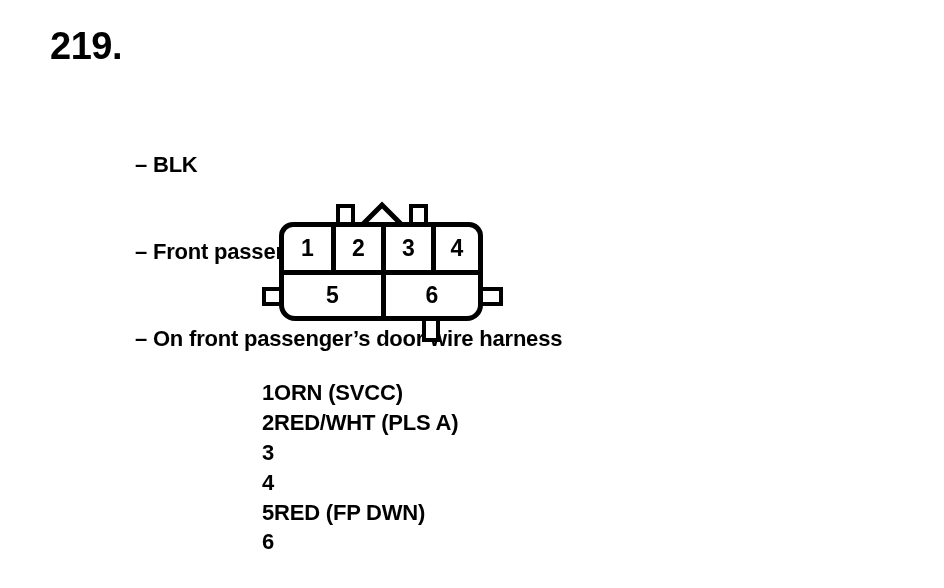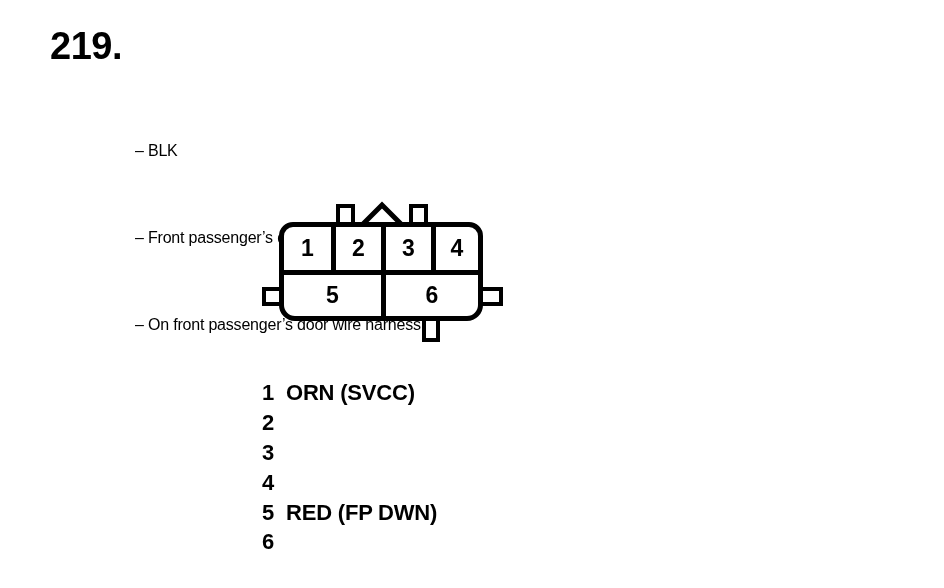--- a/index.html
+++ b/index.html
@@ -25,24 +25,24 @@
     font-size: 38px;
     line-height: 40px;
     letter-spacing: -0.5px;
   }
   .fig-num { margin-right: 21px; }
 
   
   .details {
     position: absolute;
     left: 135px;
-    top: 78px;
-    font-size: 16px;
+    top: 92px;
+    font-size: 22px;
     line-height: 29px;
-    font-weight: normal;
+    font-weight: bold;
     letter-spacing: -0.2px;
     white-space: pre;
   }
 
   
   .connector {
     position: absolute;
     left: 260px;
     top: 196px;
     width: 250px;
@@ -86,21 +86,21 @@
     font-weight: bold;
     letter-spacing: -0.2px;
   }
   .legend-row {
     display: flex;
     height: 29.9px;
     line-height: 29.9px;
     white-space: pre;
   }
   .legend-pin { width: 14px; text-align: right; }
-  .legend-label { margin-left: 12px; }
+  .legend-label { margin-left: 0; }
 </style>
 </head>
 <body>
 
 <div class="page">
 
   <div class="title-row">
     <span class="fig-num">219.</span>
   </div>
 
@@ -137,20 +137,21 @@
     <div class="pin-cell" style="left:126px; top:79px; width:92px; height:41px;">6</div>
   </div>
 
   <div class="legend">
     <div class="legend-row">
       <span class="legend-pin">1</span>
       <span class="legend-label">ORN (SVCC)</span>
     </div>
     <div class="legend-row">
       <span class="legend-pin">2</span>
+      <span class="legend-label">RED/WHT (PLS A)</span>
     </div>
     <div class="legend-row">
       <span class="legend-pin">3</span>
     </div>
     <div class="legend-row">
       <span class="legend-pin">4</span>
     </div>
     <div class="legend-row">
       <span class="legend-pin">5</span>
       <span class="legend-label">RED (FP DWN)</span>

